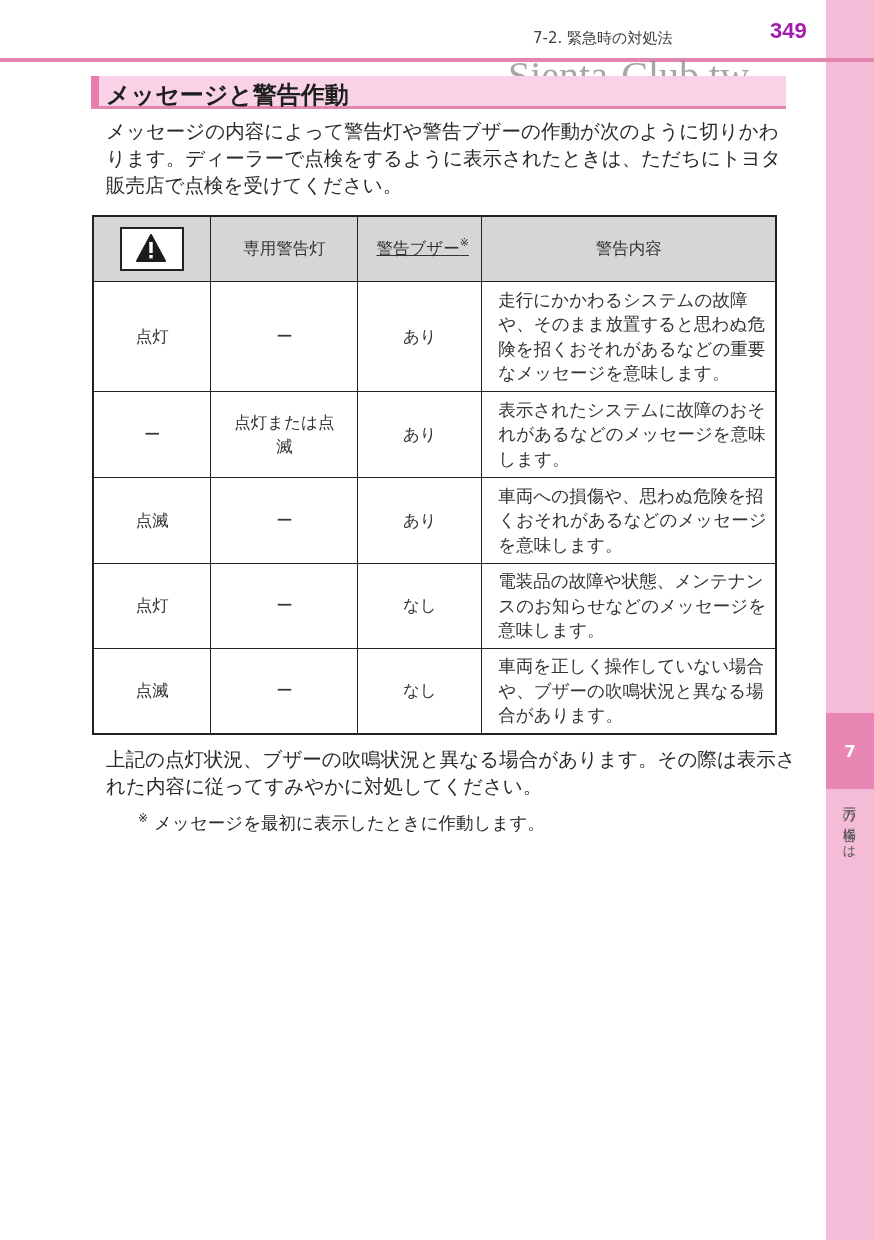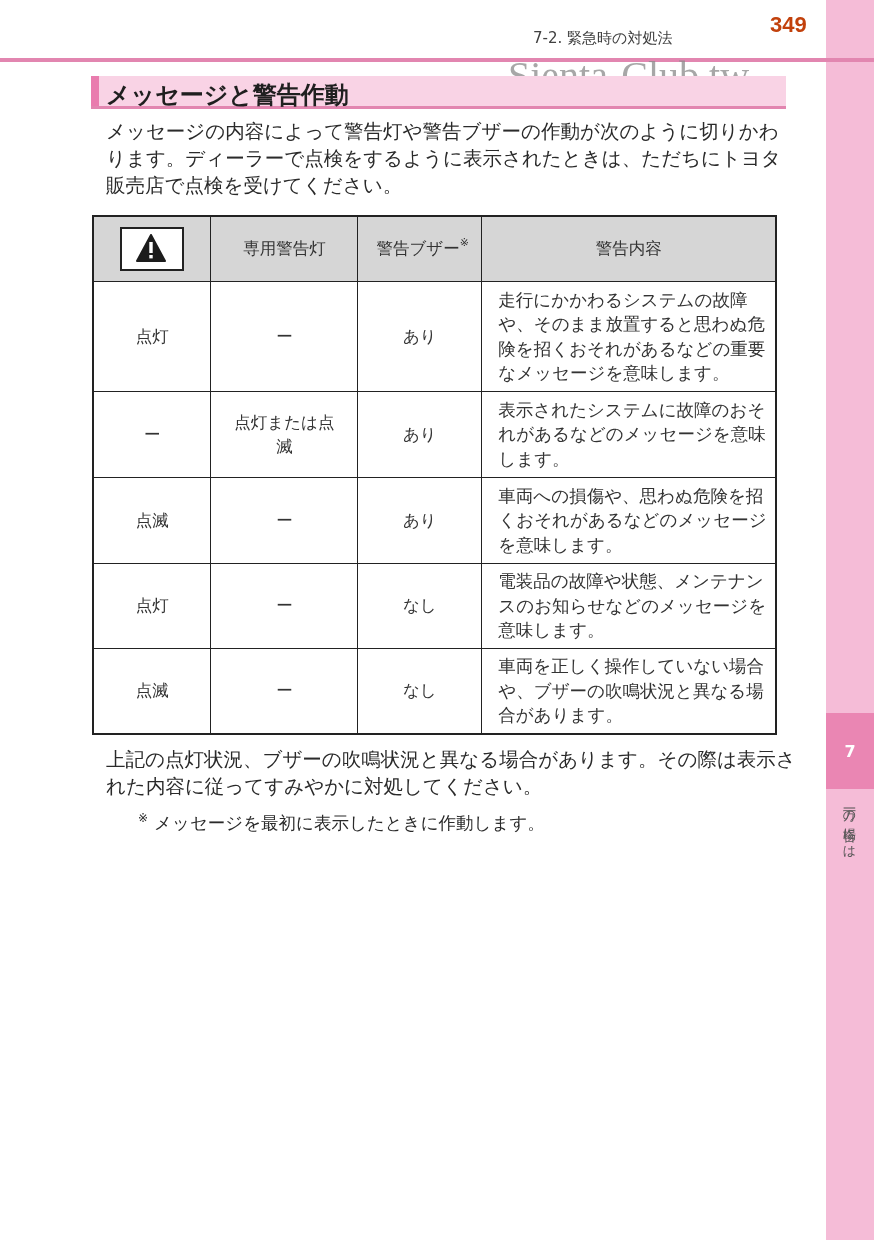--- a/index.html
+++ b/index.html
@@ -21,21 +21,21 @@
   }
   .side-label {
     position: absolute; left: 838px; top: 800px; width: 20px;
     writing-mode: vertical-rl; font-size: 13px; color: #555;
     letter-spacing: 1px;
   }
   .header-section {
     position: absolute; left: 533px; top: 29px; font-size: 15px; color: #404040;
   }
   .header-page {
-    position: absolute; left: 770px; top: 12px; font-size: 22px; font-weight: bold; color: #c2410c;
+    position: absolute; left: 770px; top: 18px; font-size: 22px; font-weight: bold; color: #a21caf;
     font-family: "Liberation Sans", sans-serif;
   }
   .header-rule {
     position: absolute; left: 0; top: 58px; width: 874px; height: 4px; background: #e286b0;
   }
   .watermark {
     position: absolute; left: 508px; top: 52px; font-size: 40px;
     font-family: "Liberation Serif", serif; color: #8a8a8a; opacity: 0.75;
     letter-spacing: 0px;
   }
@@ -112,21 +112,21 @@
       <th>
         <span class="icon-box">
           <svg width="30" height="28" viewBox="0 0 30 28">
             <path d="M15 1 L29 27 L1 27 Z" fill="#1c1c1c" stroke="#1c1c1c" stroke-linejoin="round" stroke-width="2"></path>
             <rect x="13.3" y="8" width="3.4" height="11" fill="#fff"></rect>
             <rect x="13.3" y="21" width="3.4" height="3.4" fill="#fff"></rect>
           </svg>
         </span>
       </th>
       <th>専用警告灯</th>
-      <th style="text-align:left;padding-left:18px;"><span>警告ブザー</span><sup class="mark">※</sup></th>
+      <th style="text-align:left;padding-left:18px;text-decoration:underline;"><span>警告ブザー</span><sup class="mark">※</sup></th>
       <th>警告内容</th>
     </tr>
   </thead>
   <tbody>
     <tr style="height:110px">
       <td>点灯</td>
       <td>ー</td>
       <td>あり</td>
       <td class="desc">走行にかかわるシステムの故障や、そのまま放置すると思わぬ危険を招くおそれがあるなどの重要なメッセージを意味します。</td>
     </tr>

